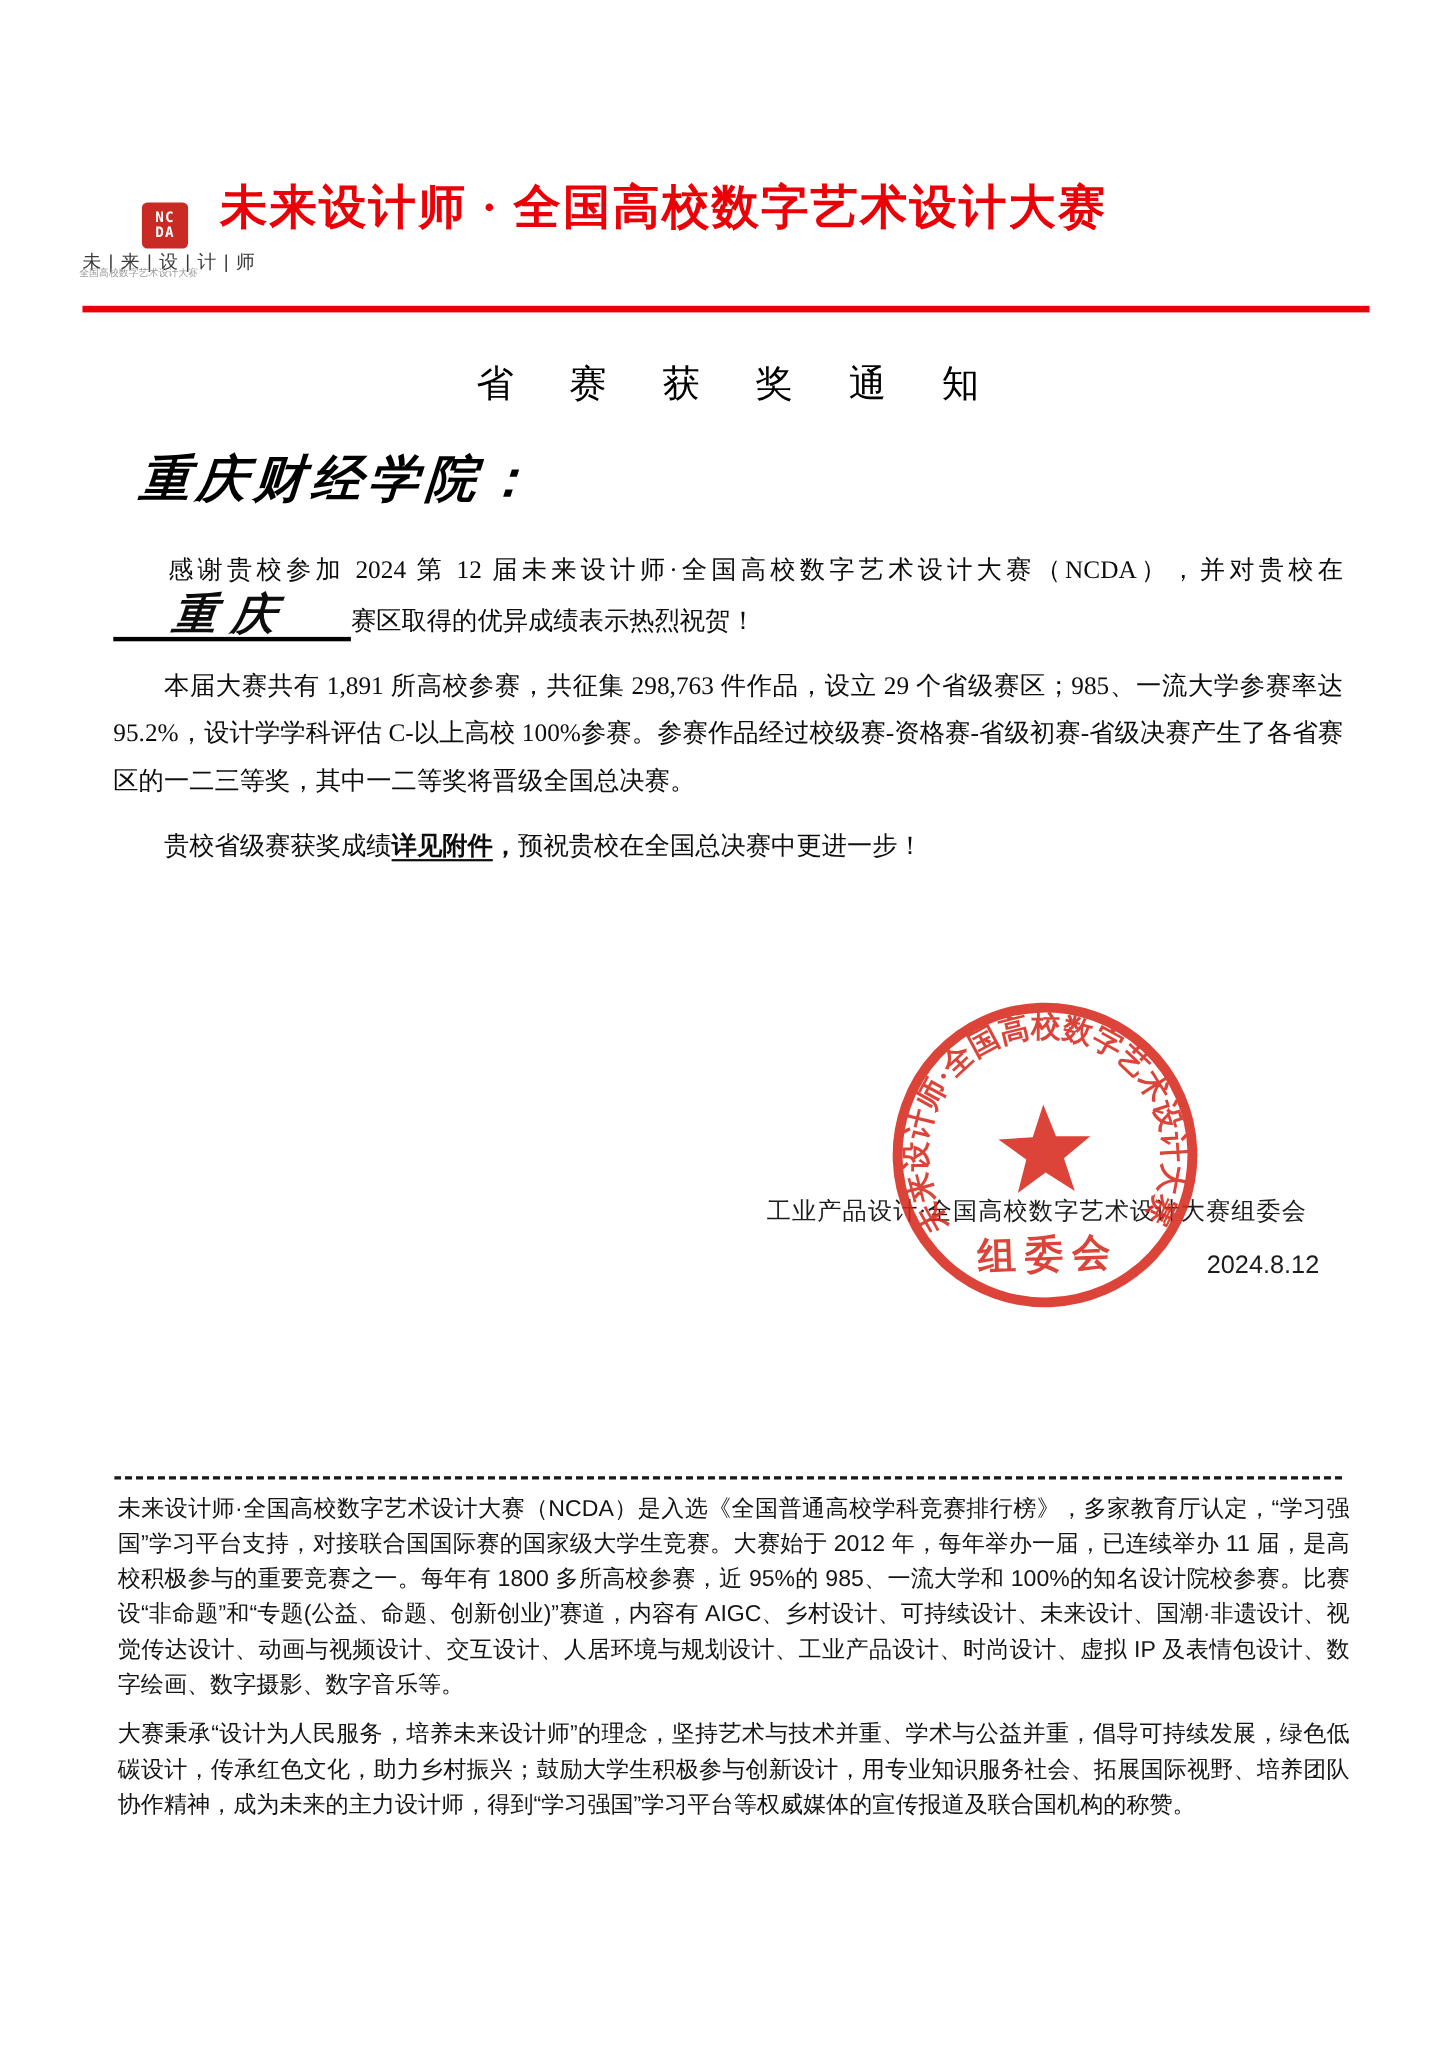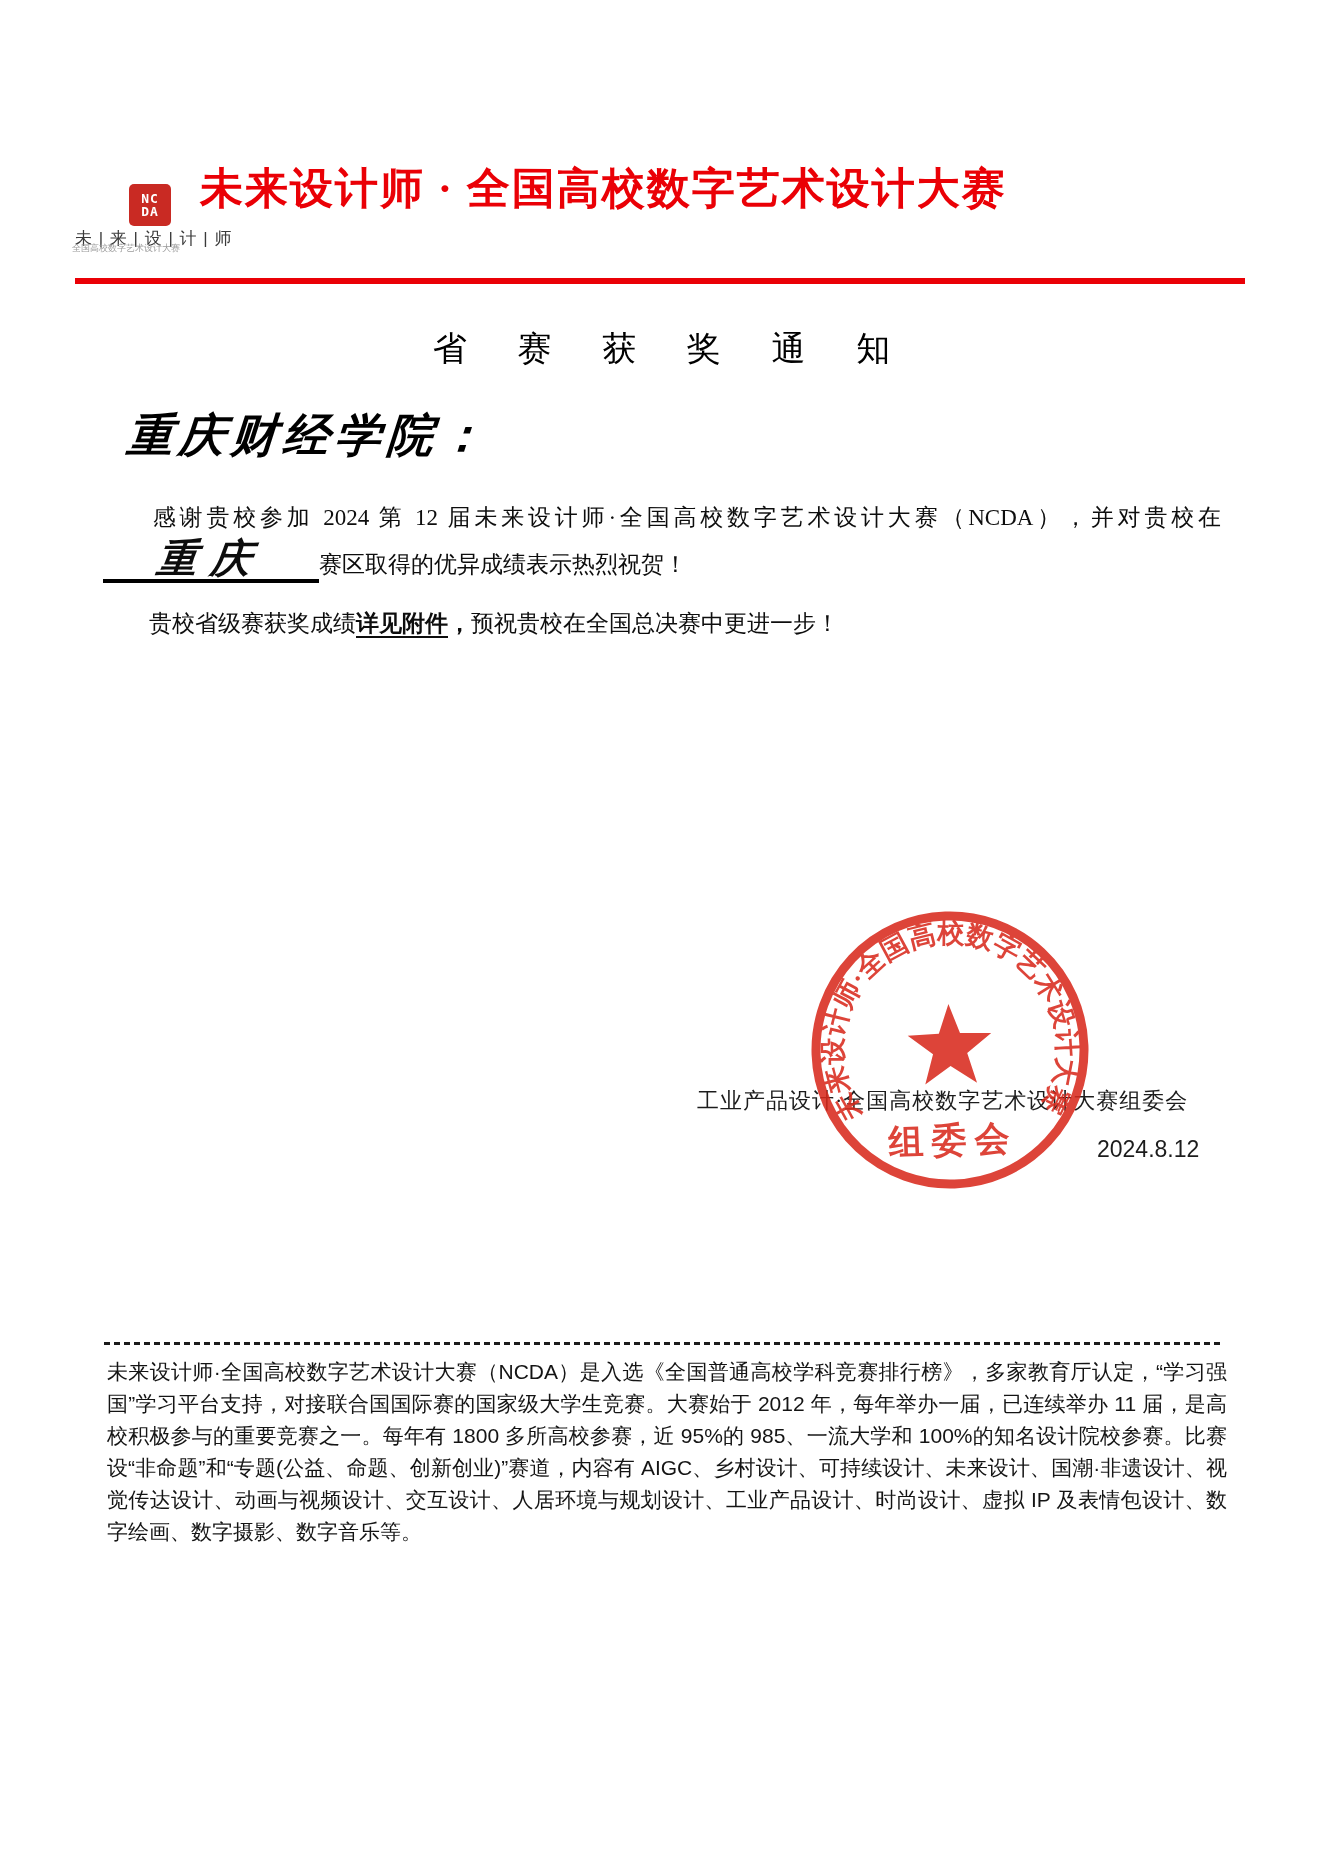--- a/index.html
+++ b/index.html
@@ -125,35 +125,37 @@
   <div class="logo-sub">全国高校数字艺术设计大赛</div>
   <div class="main-title">未来设计师 · 全国高校数字艺术设计大赛</div>
   <div class="red-rule"></div>
 
   <div class="doc-title">省 赛 获 奖 通 知</div>
   <div class="addressee">重庆财经学院：</div>
 
   <div class="body-text">
     <p><span class="indent" style="display:inline-block;width:2em;"></span><span>感谢贵校参加 2024 第 12 届未来设计师·全国高校数字艺术设计大赛（NCDA），并对贵</span><span>校在</span><span class="blank-region"><span class="handwritten">重庆</span></span><span>赛区取得的优异成绩表示热烈祝贺！</span></p>
 
+    <p class="indent">本届大赛共有 1,891 所高校参赛，共征集 298,763 件作品，设立 29 个省级赛区；985、一流大学参赛率达 95.2%，设计学学科评估 C-以上高校 100%参赛。参赛作品经过校级赛-资格赛-省级初赛-省级决赛产生了各省赛区的一二三等奖，其中一二等奖将晋级全国总决赛。</p>
 
     <p class="indent"><span>贵校省级赛获奖成绩</span><span class="emph">详见附件</span><span class="emph-comma">，</span><span>预祝贵校在全国总决赛中更进一步！</span></p>
   </div>
 
   <div class="sig-org">工业产品设计·全国高校数字艺术设计大赛组委会</div>
   <div class="sig-date">2024.8.12</div>
 
   <svg class="stamp" viewBox="-150 -150 300 300" xmlns="http://www.w3.org/2000/svg">
     <circle cx="0" cy="0" r="134" fill="none" stroke="#d8291c" stroke-width="9"></circle>
     <path id="seal-arc" d="M -84 68 A 108 108 0 1 1 84 68" fill="none"></path>
     <text font-size="27" fill="#d8291c" font-family="Liberation Serif, serif" font-weight="bold">
       <textPath href="#seal-arc" startOffset="50%" text-anchor="middle">未来设计师·全国高校数字艺术设计大赛</textPath>
     </text>
     <polygon fill="#d8291c" points="0,-46 10.6,-16.6 41.8,-15.6 17.1,3.6 25.9,33.6 0,16 -25.9,33.6 -17.1,3.6 -41.8,-15.6 -10.6,-16.6"></polygon>
     <text x="0" y="102" text-anchor="middle" font-size="35" fill="#d8291c" font-family="Liberation Serif, serif" font-weight="bold" letter-spacing="8">组委会</text>
   </svg>
 
   <div class="dashed-sep"></div>
   <div class="footer-text">
     <p>未来设计师·全国高校数字艺术设计大赛（NCDA）是入选《全国普通高校学科竞赛排行榜》，多家教育厅认定，“学习强国”学习平台支持，对接联合国国际赛的国家级大学生竞赛。大赛始于 2012 年，每年举办一届，已连续举办 11 届，是高校积极参与的重要竞赛之一。每年有 1800 多所高校参赛，近 95%的 985、一流大学和 100%的知名设计院校参赛。比赛设“非命题”和“专题(公益、命题、创新创业)”赛道，内容有 AIGC、乡村设计、可持续设计、未来设计、国潮·非遗设计、视觉传达设计、动画与视频设计、交互设计、人居环境与规划设计、工业产品设计、时尚设计、虚拟 IP 及表情包设计、数字绘画、数字摄影、数字音乐等。</p>
+    <p>大赛秉承“设计为人民服务，培养未来设计师”的理念，坚持艺术与技术并重、学术与公益并重，倡导可持续发展，绿色低碳设计，传承红色文化，助力乡村振兴；鼓励大学生积极参与创新设计，用专业知识服务社会、拓展国际视野、培养团队协作精神，成为未来的主力设计师，得到“学习强国”学习平台等权威媒体的宣传报道及联合国机构的称赞。</p>
   </div>
 
 </div>
 
 </body></html>

